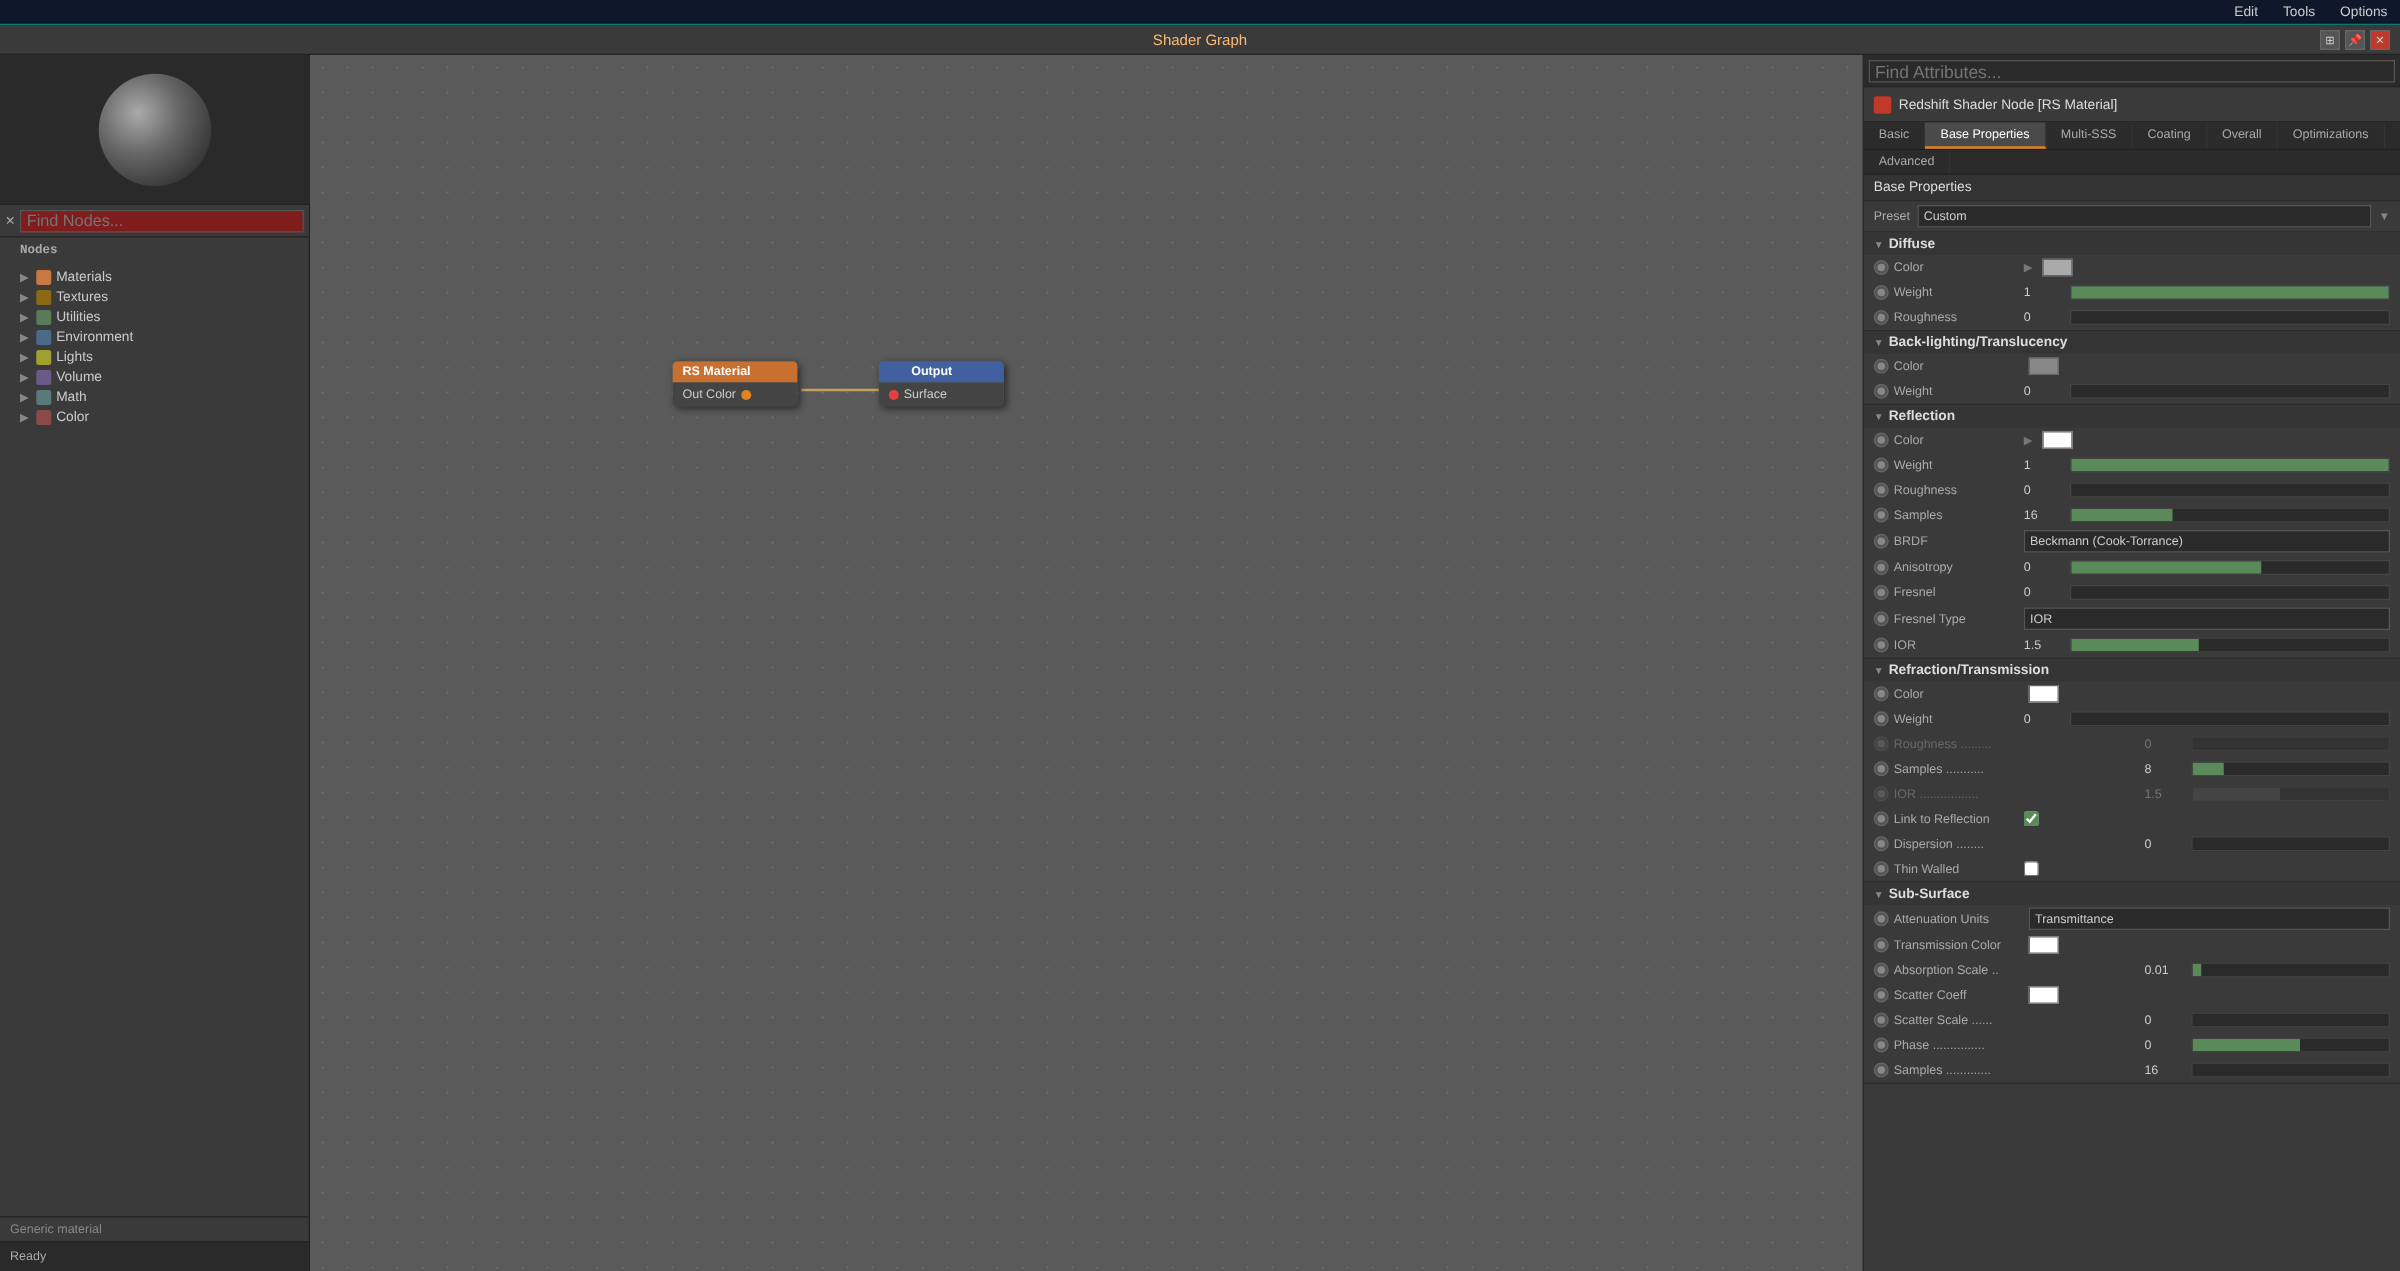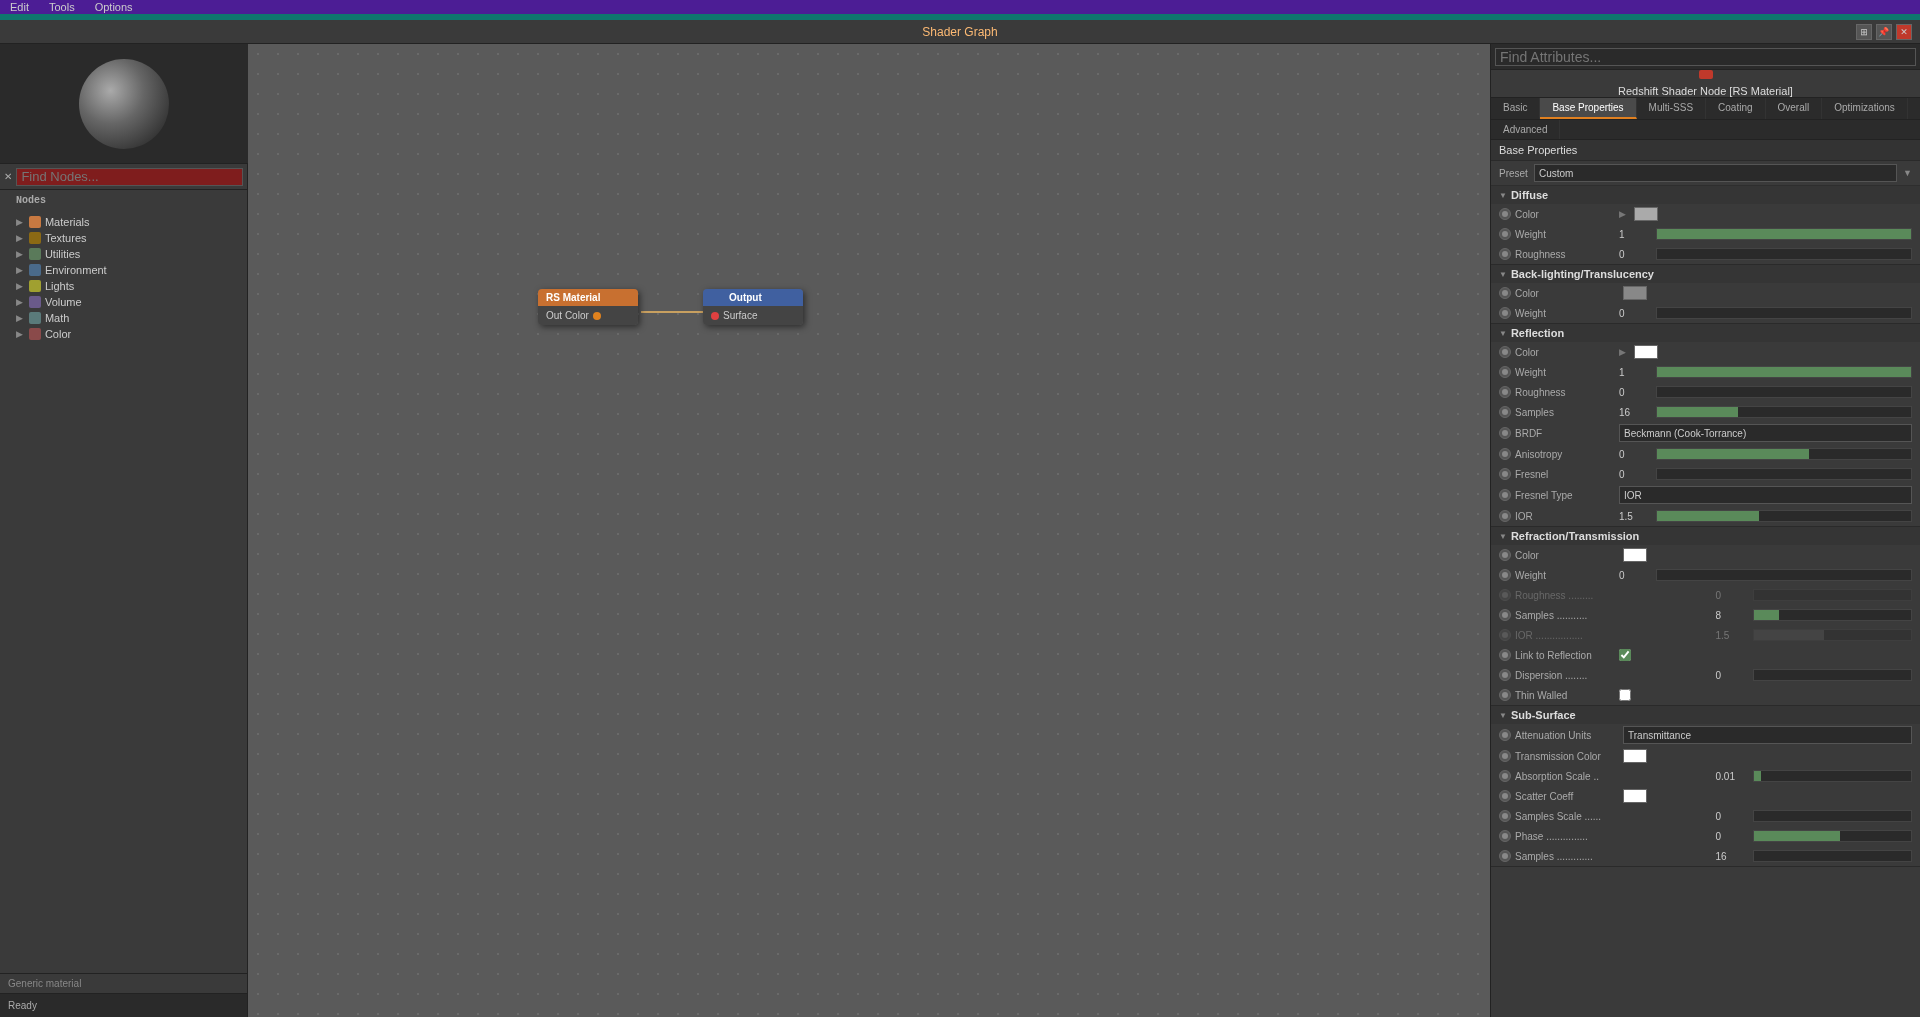--- a/index.html
+++ b/index.html
@@ -9,26 +9,27 @@
       background: #3c3c3c;
       font-family: Arial, sans-serif;
       font-size: 11px;
       color: #ccc;
       overflow: hidden;
     }
 
     
     #menubar {
       height: 20px;
-      background: #4c1d95;
+      background: #0f172a;
       display: flex;
       align-items: center;
       padding: 0 6px;
       gap: 12px;
-      border-bottom: 6px solid #0f766e;
+      border-bottom: 1px solid #0f766e;
+      justify-content: flex-end;
     }
     .menu-item {
       color: #ccc;
       font-size: 11px;
       cursor: pointer;
       padding: 0 4px;
     }
 
     
     #titlebar {
@@ -259,21 +260,20 @@
 
     
     #rs-header {
       height: 28px;
       background: #3a3a3a;
       display: flex;
       align-items: center;
       padding: 0 8px;
       gap: 6px;
       border-bottom: 1px solid #222;
-      flex-direction: column;
     }
     .rs-icon {
       width: 14px;
       height: 14px;
       background: #c0392b;
       border-radius: 2px;
     }
     #rs-title {
       font-size: 11px;
       color: #ddd;
@@ -923,21 +923,21 @@
               <div class="prop-icon-inner"></div>
             </div>
           <span class="prop-name">Scatter Coeff</span>
           <div class="color-swatch" style="background:#ffffff;margin-left:4px;"></div>
         </div>
 
         <div class="prop-row">
           <div class="prop-icon">
               <div class="prop-icon-inner"></div>
             </div>
-          <span class="prop-name-dots">Samples Scale ......</span>
+          <span class="prop-name-dots">Scatter Scale ......</span>
           <div class="prop-value-container">
             <span class="prop-value">0</span>
             <div class="prop-slider">
               <div class="prop-slider-fill" style="width:0%;background:#5a8a5a;"></div>
             </div>
           </div>
         </div>
 
         <div class="prop-row">
           <div class="prop-icon">

